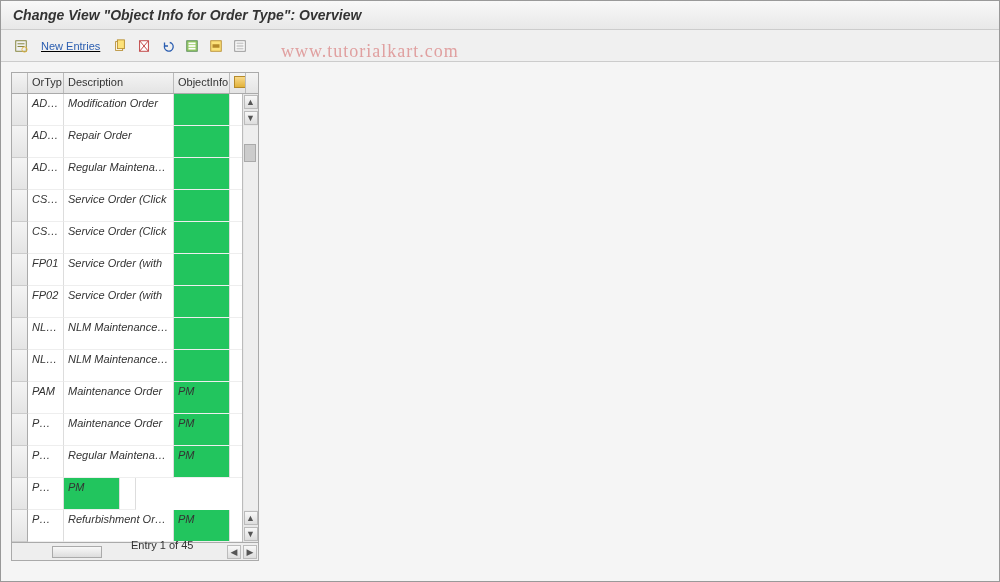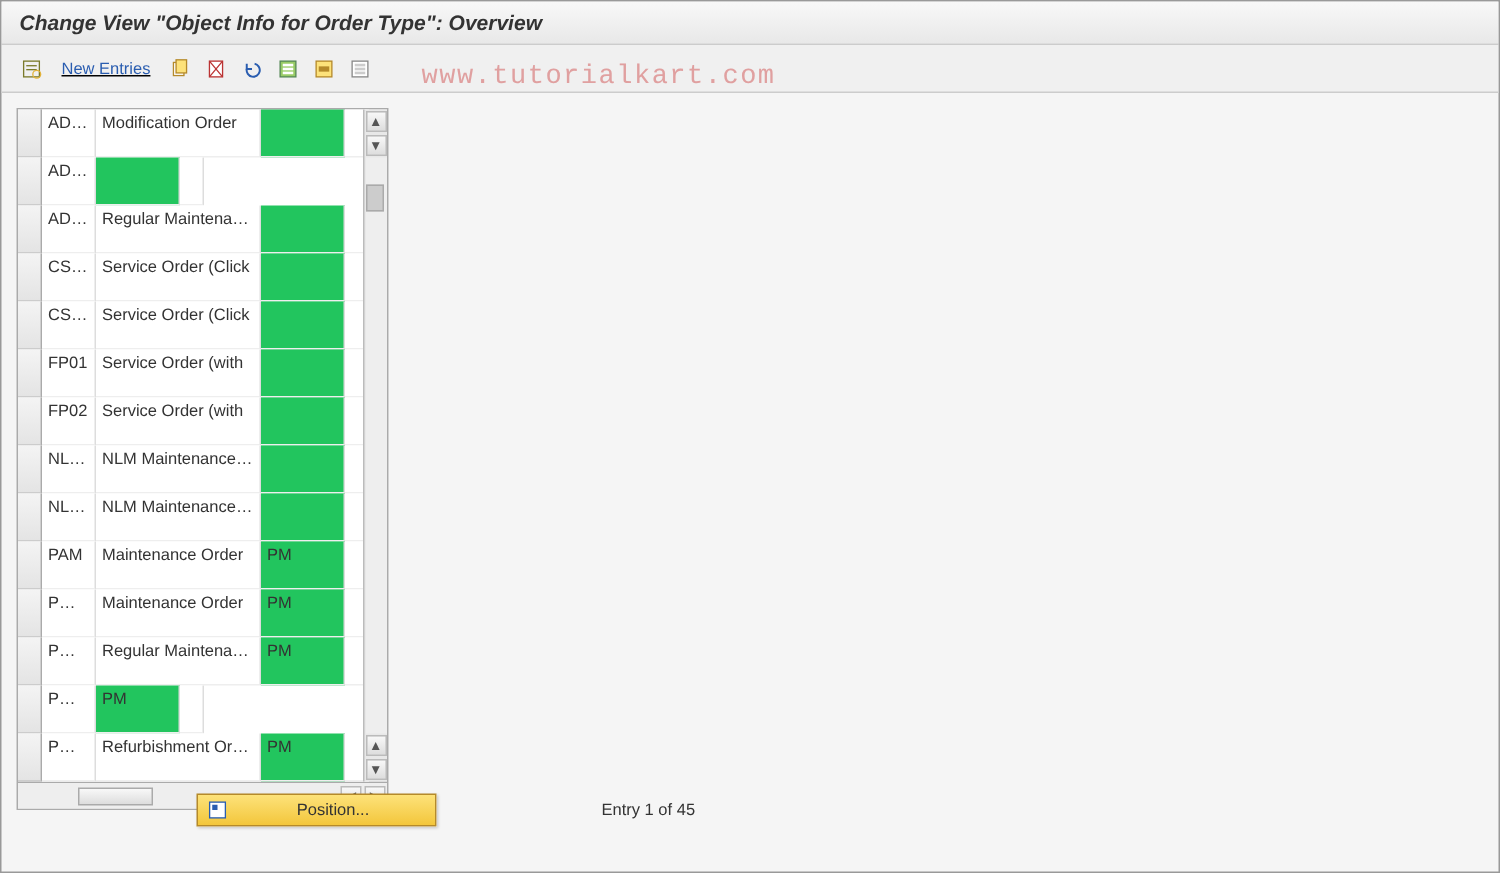--- a/index.html
+++ b/index.html
@@ -41,21 +41,21 @@
       color: #2a5db0;
       font-size: 11px;
       cursor: pointer;
       padding: 2px 6px;
     }
     .watermark {
       position: absolute;
       left: 280px; top: 40px;
       color: #e0a0a0;
       font-size: 18px;
-      font-family: Liberation Mono, monospace;
+      font-family: Liberation Serif, serif;
       letter-spacing: 1px;
       pointer-events: none;
     }
     .content { padding: 10px; }
     .grid {
       border: 1px solid #aaa;
       background: #fff;
       width: 248px;
       position: relative;
     }
@@ -77,21 +77,21 @@
     .desc-col { width: 110px; }
     .objinfo-col { width: 56px; }
     .tools-col { width: 16px; }
     .settings-icon {
       display: inline-block;
       width: 12px; height: 12px;
       background: linear-gradient(#f8d98a,#e2b23a);
       border: 1px solid #b58a2a;
     }
     .grid-body { position: relative; }
-    .grid-row { display: flex; height: 32px; }
+    .grid-row { display: flex; height: 32px; font-style: italic; }
     .grid-row .cell {
       border-right: 1px solid #ddd;
       border-bottom: 1px solid #eee;
       padding: 3px 4px;
       font-size: 11px;
       color: #333;
       overflow: hidden;
       white-space: nowrap;
       text-overflow: ellipsis;
       background: #fff;
@@ -225,31 +225,39 @@
         <rect x="4" y="7" width="8" height="2" fill="#ccc"></rect>
         <rect x="4" y="10" width="8" height="2" fill="#ccc"></rect>
       </svg>
   </div>
 </div>
 
 <div class="watermark">www.tutorialkart.com</div>
 
 <div class="content">
   <div class="grid">
+    <div class="grid-header">
+      <div class="cell rowmarker-col"></div>
+      <div class="cell ortyp-col">OrTyp</div>
+      <div class="cell desc-col">Description</div>
+      <div class="cell objinfo-col">ObjectInfo</div>
+      <div class="cell tools-col"><span class="settings-icon"></span></div>
+    </div>
     <div class="grid-body">
       <div class="grid-row">
         <div class="cell rowmarker rowmarker-col"></div>
         <div class="cell ortyp ortyp-col">AD01</div>
         <div class="cell desc-col">Modification Order</div>
         <div class="cell objinfo objinfo-col"></div>
         <div class="cell tools-col"></div>
       </div>
       <div class="grid-row">
         <div class="cell rowmarker rowmarker-col"></div>
         <div class="cell ortyp ortyp-col">AD02</div>
+        <div class="cell desc-col">Repair Order</div>
         <div class="cell objinfo objinfo-col"></div>
         <div class="cell tools-col"></div>
       </div>
       <div class="grid-row">
         <div class="cell rowmarker rowmarker-col"></div>
         <div class="cell ortyp ortyp-col">AD03</div>
         <div class="cell desc-col">Regular Maintenan…</div>
         <div class="cell objinfo objinfo-col"></div>
         <div class="cell tools-col"></div>
       </div>
@@ -343,23 +351,14 @@
     <div class="grid-footer">
       <div class="hscroll-thumb"></div>
       <div style="flex:1"></div>
       <div class="hscroll-btn">◀</div>
       <div class="hscroll-btn">▶</div>
     </div>
   </div>
 </div>
 
 <div class="footer-row">
-  <div class="position-btn">
-    <span class="picon">
-      <svg class="ic" viewBox="0 0 16 16">
-          <rect x="2" y="2" width="12" height="12" fill="#fff" stroke="#2a5db0"></rect>
-          <rect x="4" y="4" width="4" height="4" fill="#2a5db0"></rect>
-        </svg>
-    </span>
-    <span class="plabel">Position...</span>
-  </div>
   <span class="entry-text">Entry 1 of 45</span>
 </div>
 
 </body></html>

